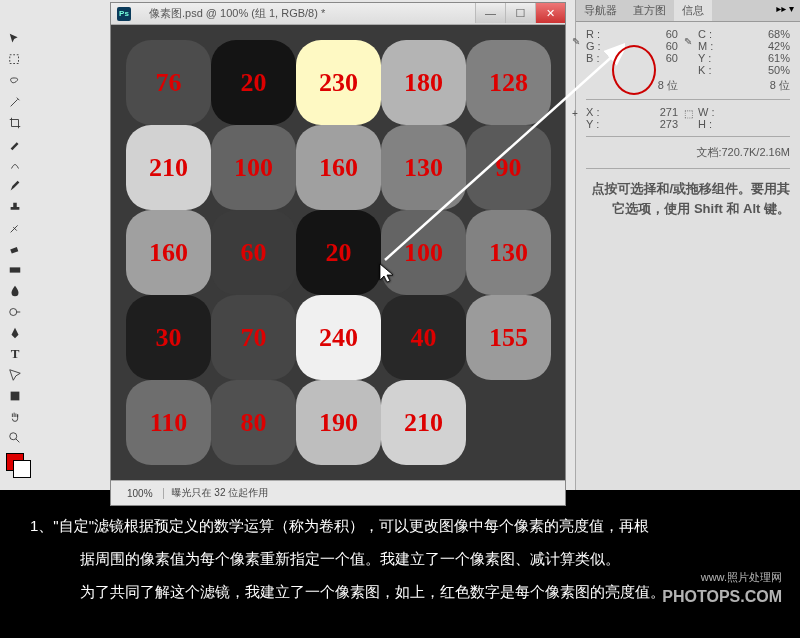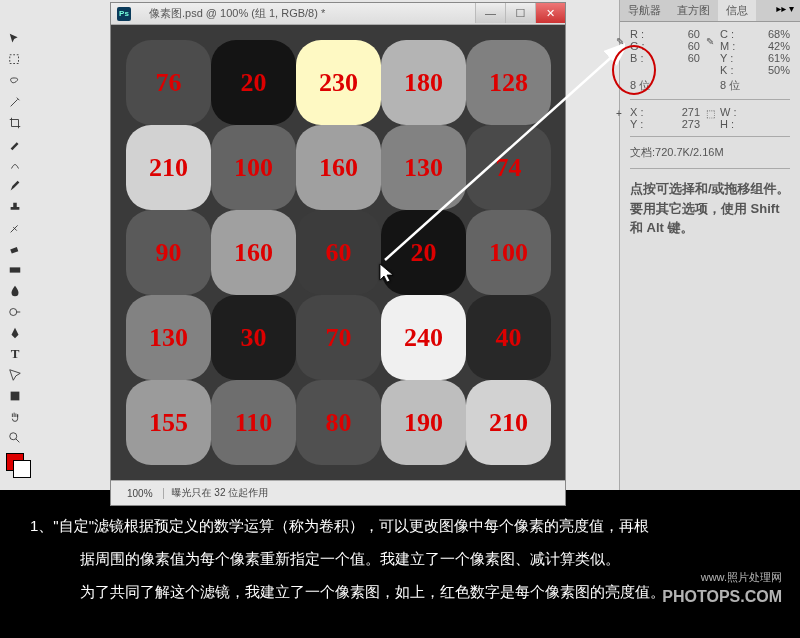--- a/index.html
+++ b/index.html
@@ -19,21 +19,21 @@
 .winbtn { width: 30px; height: 20px; display: flex; align-items: center; justify-content: center; font-size: 11px; background: linear-gradient(#eee,#ccc); border-left: 1px solid #bbb; }
 .winbtn.close { background: linear-gradient(#e77,#c33); color: #fff; }
 
 .canvas { background: #3a3a3a; padding: 15px; }
 .grid { display: grid; grid-template-columns: repeat(5, 1fr); grid-template-rows: repeat(5, 1fr); width: 425px; height: 425px; }
 .cell { display: flex; align-items: center; justify-content: center; font-size: 26px; font-weight: bold; color: #d00; font-family: "Times New Roman", serif; border-radius: 25px; }
 
 .statusbar { height: 18px; background: #e8e8e8; border-top: 1px solid #aaa; display: flex; align-items: center; font-size: 10px; color: #444; padding: 12px 6px; }
 .zoom-box { padding: 0 10px; border-right: 1px solid #aaa; margin-right: 8px; }
 
-.panels { width: 181px; background: #e0e0e0; border-left: 1px solid #aaa; }
+.panels { width: 225px; background: #e0e0e0; border-left: 1px solid #aaa; text-align: right; }
 .panel-tabs { display: flex; height: 22px; background: #ccc; font-size: 11px; border-bottom: 1px solid #999; }
 .ptab { padding: 3px 8px; color: #555; }
 .ptab.active { background: #e0e0e0; }
 .panel-ctrl { margin-left: auto; padding: 3px 6px; font-size: 10px; }
 .info-body { padding: 6px 10px; font-size: 11px; color: #555; }
 .info-row { display: flex; gap: 20px; margin-bottom: 2px; }
 .info-col { flex: 1; }
 .info-line { display: flex; justify-content: space-between; }
 .rgb-circle { position: absolute; border: 2px solid #c00; border-radius: 50%; width: 44px; height: 50px; left: 612px; top: 45px; }
 .divider { border-top: 1px solid #aaa; margin: 6px 0; }
@@ -171,21 +171,20 @@
         <div class="grid" id="pixel-grid">
             <div class="cell" style="background: rgb(76, 76, 76);">76</div>
             <div class="cell" style="background: rgb(20, 20, 20);">20</div>
             <div class="cell" style="background: #fef9c3;">230</div>
             <div class="cell" style="background: rgb(180, 180, 180);">180</div>
             <div class="cell" style="background: rgb(128, 128, 128);">128</div>
             <div class="cell" style="background: rgb(210, 210, 210);">210</div>
             <div class="cell" style="background: rgb(100, 100, 100);">100</div>
             <div class="cell" style="background: rgb(160, 160, 160);">160</div>
             <div class="cell" style="background: rgb(130, 130, 130);">130</div>
-            <div class="cell" style="background: rgb(74, 74, 74);">74</div>
             <div class="cell" style="background: rgb(90, 90, 90);">90</div>
             <div class="cell" style="background: rgb(160, 160, 160);">160</div>
             <div class="cell" style="background: rgb(60, 60, 60);">60</div>
             <div class="cell" style="background: rgb(20, 20, 20);">20</div>
             <div class="cell" style="background: rgb(100, 100, 100);">100</div>
             <div class="cell" style="background: rgb(130, 130, 130);">130</div>
             <div class="cell" style="background: rgb(30, 30, 30);">30</div>
             <div class="cell" style="background: rgb(70, 70, 70);">70</div>
             <div class="cell" style="background: rgb(240, 240, 240);">240</div>
             <div class="cell" style="background: rgb(40, 40, 40);">40</div>

